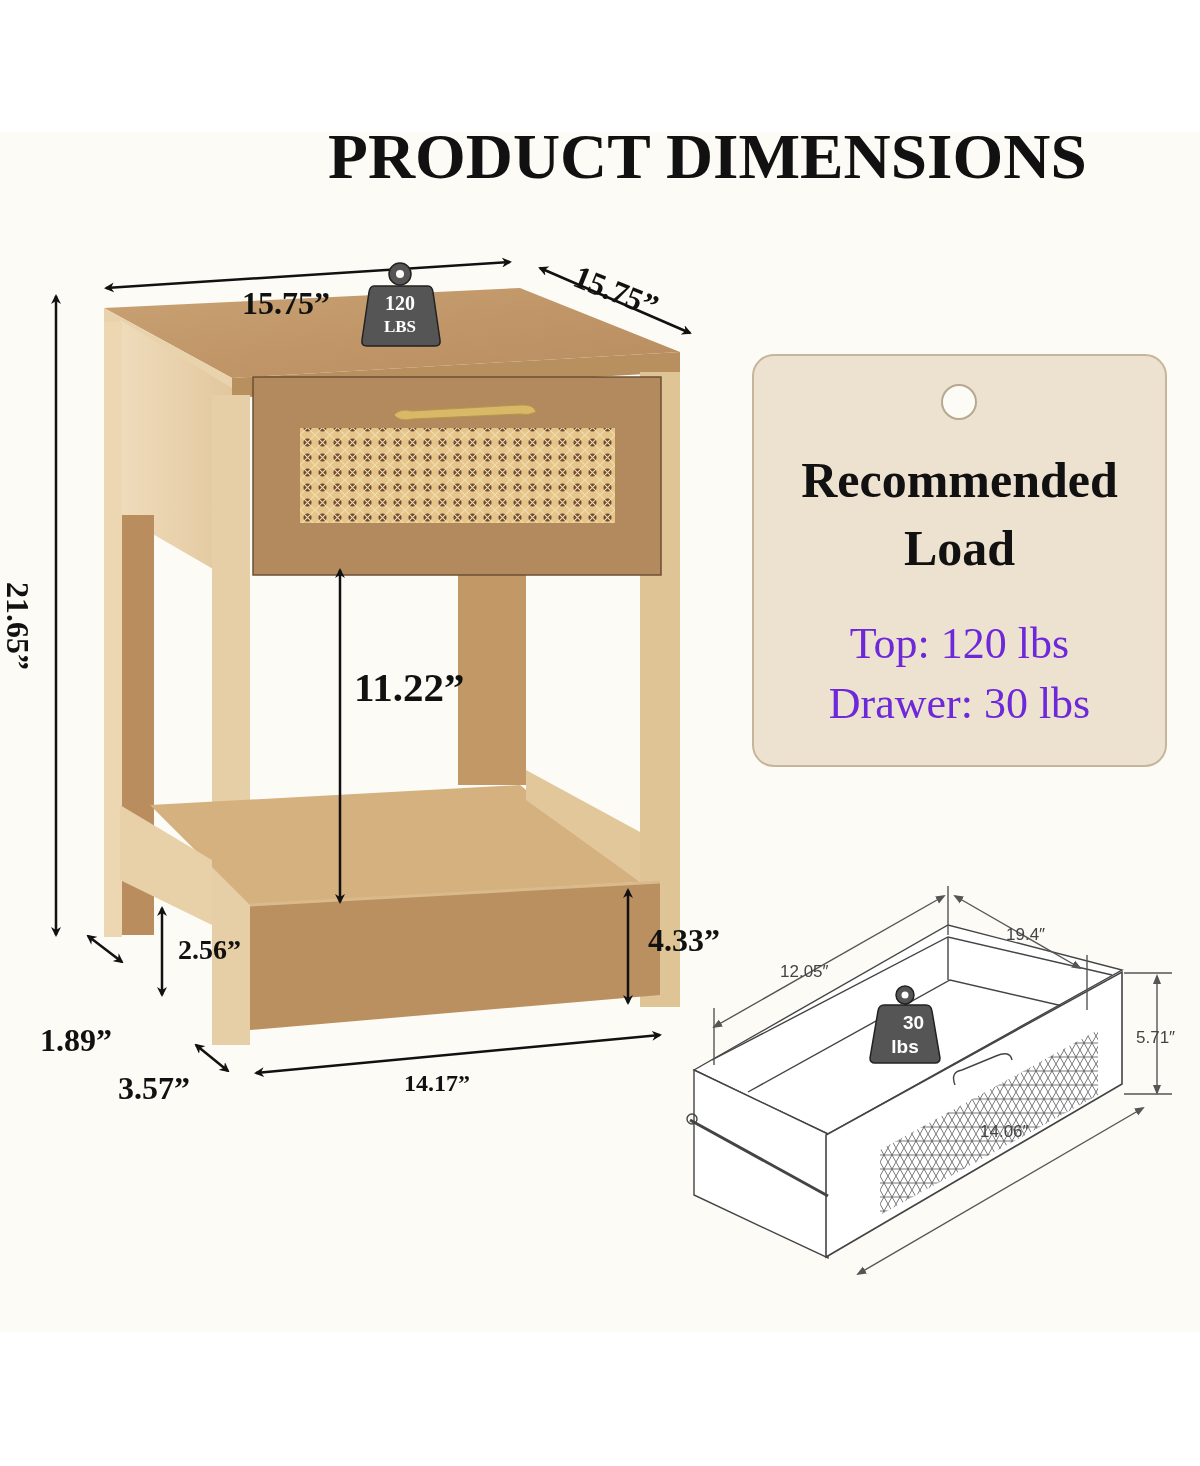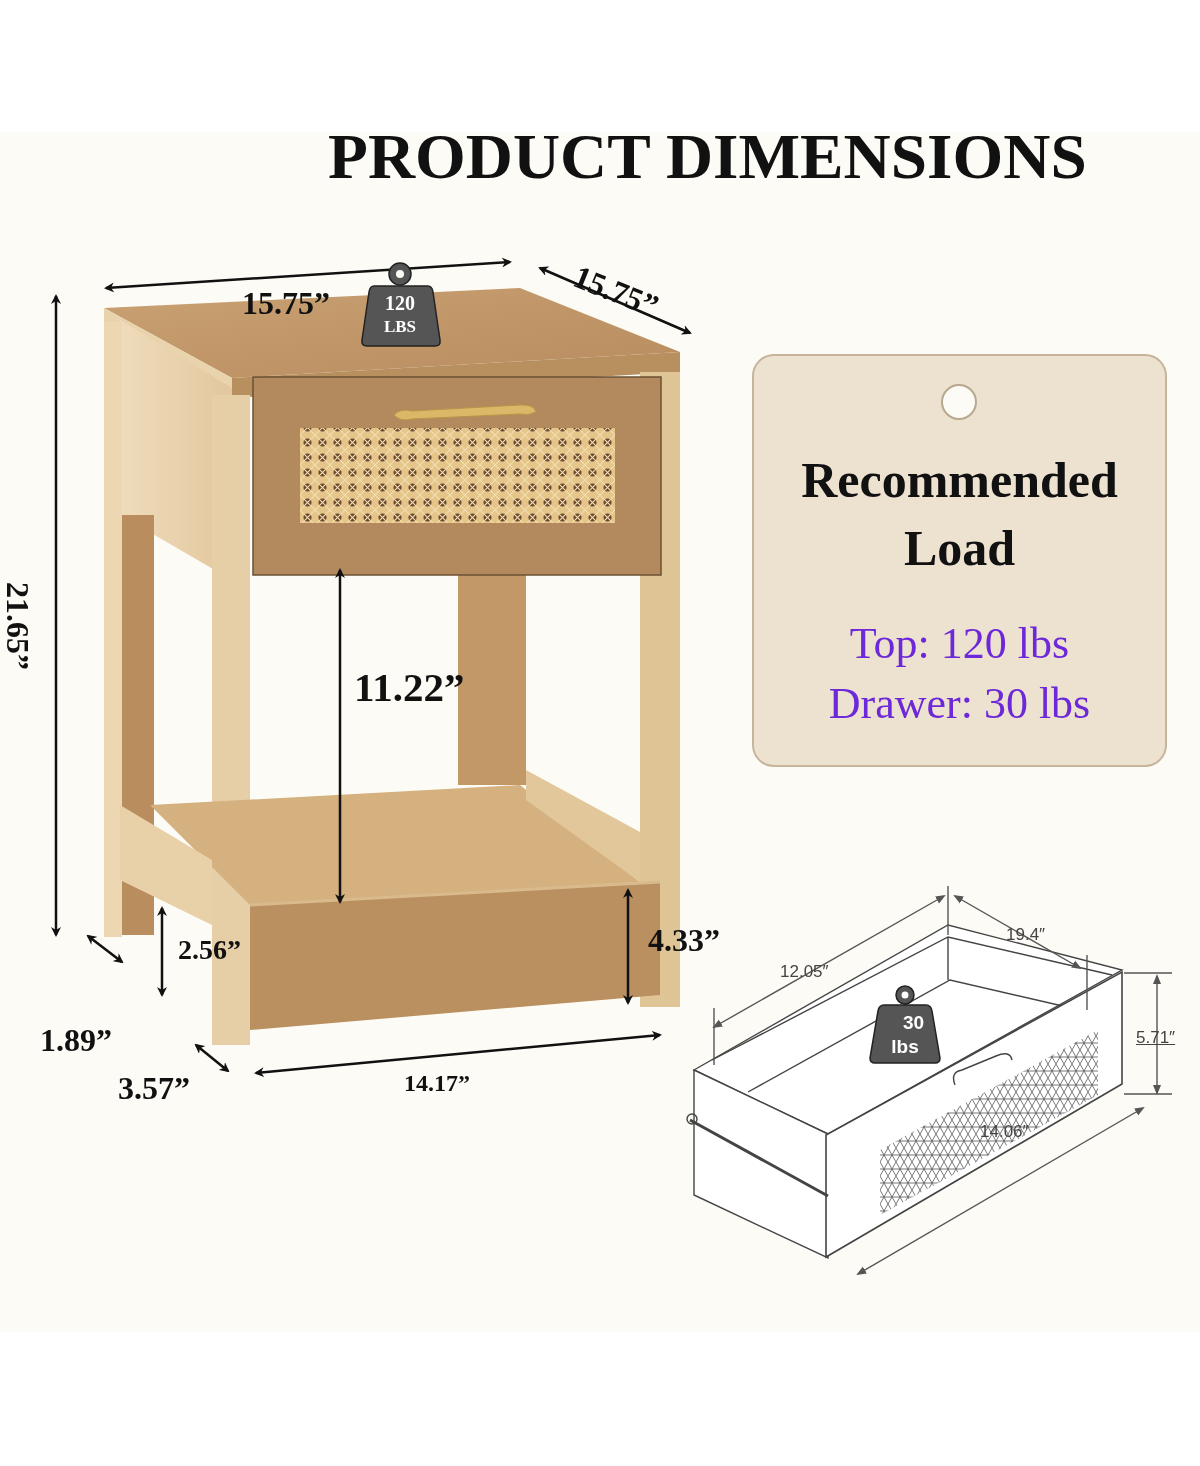--- a/index.html
+++ b/index.html
@@ -138,21 +138,21 @@
 <div class="dim" style="left:4px;top:710px;font-size:32px;transform:rotate(90deg);transform-origin:left top;left:36px;top:582px;">21.65”</div>
 <div class="dim" style="left:346px;top:663px;font-size:41px;margin-left:8px;">11.22”</div>
 <div class="dim" style="left:178px;top:934px;font-size:28px;">2.56”</div>
 <div class="dim" style="left:648px;top:922px;font-size:32px;">4.33”</div>
 <div class="dim" style="left:40px;top:1022px;font-size:32px;">1.89”</div>
 <div class="dim" style="left:118px;top:1070px;font-size:32px;">3.57”</div>
 <div class="dim" style="left:404px;top:1070px;font-size:24px;">14.17”</div>
 
 <div class="dim-sans" style="left:780px;top:962px;">12.05″</div>
 <div class="dim-sans" style="left:1006px;top:925px;">19.4″</div>
-<div class="dim-sans" style="left:1136px;top:1028px;text-decoration:underline;">5.71″</div>
+<div class="dim-sans" style="left:1136px;top:1028px;">5.71″</div>
 <div class="dim-sans" style="left:980px;top:1122px;text-align:right;">14.06″</div>
 
 <div class="tag">
   <div class="tag-hole"></div>
   <div class="tag-title">
     <div>Recommended</div>
     <div>Load</div>
   </div>
   <div class="tag-line" style="top:262px;">Top: 120 lbs</div>
   <div class="tag-line" style="top:322px;">Drawer: 30 lbs</div>

